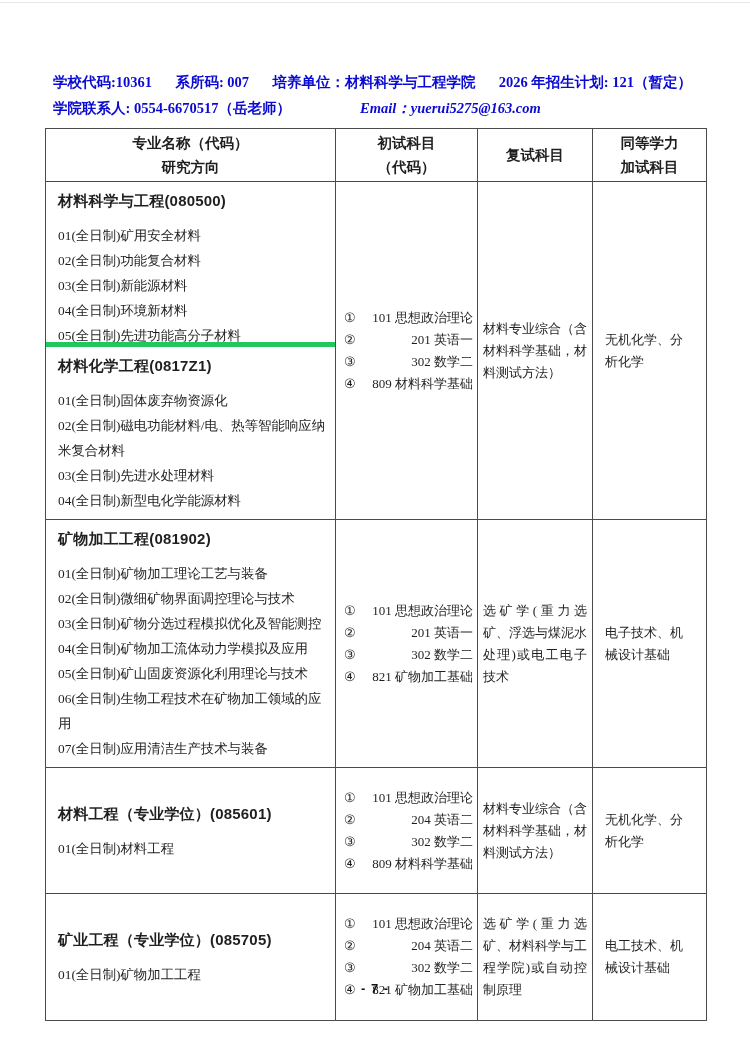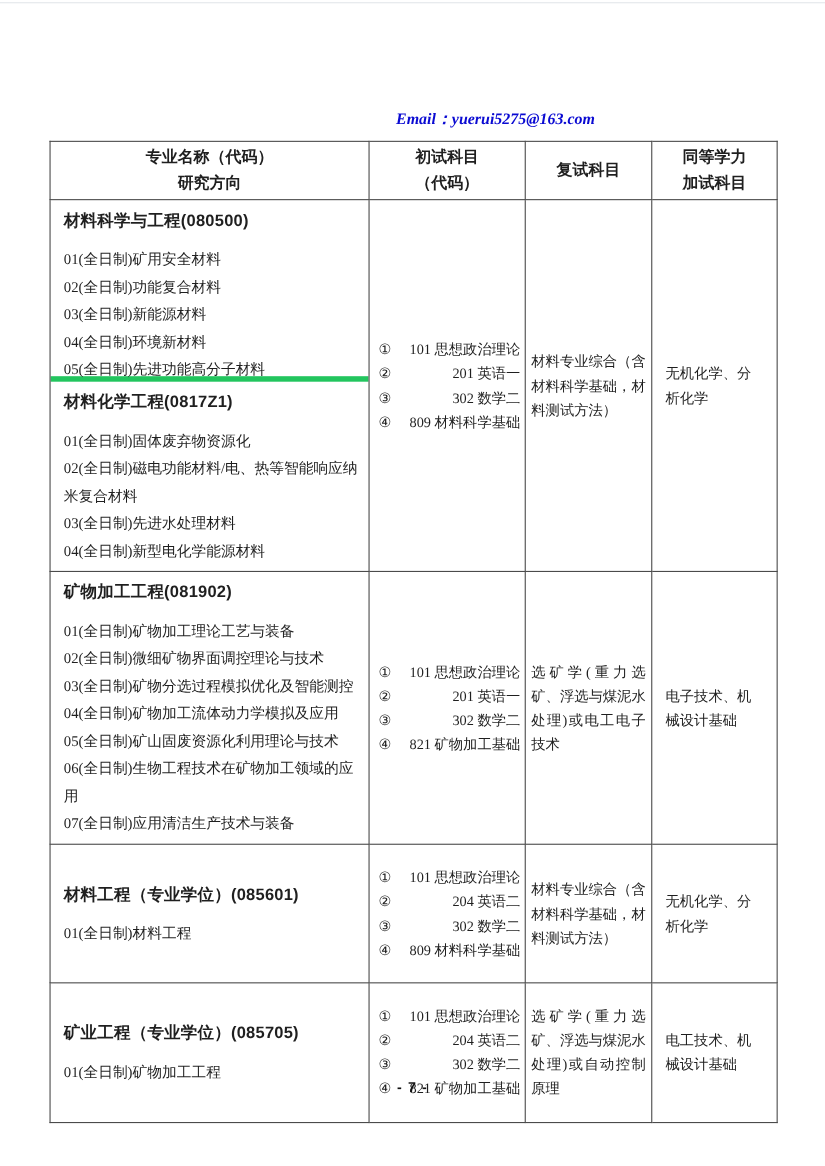--- a/index.html
+++ b/index.html
@@ -41,21 +41,28 @@
   .page-num { position:absolute; left:0; top:981px; width:750px; text-align:center;
               font-size:13px; font-weight:bold; letter-spacing:1px; color:#111;
               font-family:"Liberation Sans","DejaVu Sans",sans-serif; }
 </style>
 </head>
 <body>
 
 <div class="page">
   <div class="top-rule"></div>
 
+  <div class="hdr hdr-line1">
+    <span>学校代码:10361</span>
+    <span>系所码: 007</span>
+    <span>培养单位：材料科学与工程学院</span>
+    <span>2026 年招生计划: 121（暂定）</span>
+  </div>
   <div class="hdr hdr-line2">
+    <span>学院联系人: 0554-6670517（岳老师）</span>
     <span class="hdr-email">Email：yuerui5275@163.com</span>
   </div>
 
   <table class="adm">
     <colgroup>
       <col style="width:290px">
         <col style="width:142px">
         <col style="width:115px">
         <col style="width:114px">
     </colgroup>
@@ -201,20 +208,20 @@
         </div>
         <div class="exam-item">
           <span class="exam-num">③</span>
           <span class="exam-text">302 数学二</span>
         </div>
         <div class="exam-item">
           <span class="exam-num">④</span>
           <span class="exam-text">821 矿物加工基础</span>
         </div>
       </td>
-      <td class="c3">选矿学(重力选矿、浮选与煤泥水处理)或自动控制原理</td>
+      <td class="c3">选矿学(重力选矿、材料科学与工程学院)或自动控制原理</td>
       <td class="c4">电工技术、机械设计基础</td>
     </tr>
   </tbody>
     </table>
 
   <div class="page-num">- 7 -</div>
 </div>
 
 </body></html>

